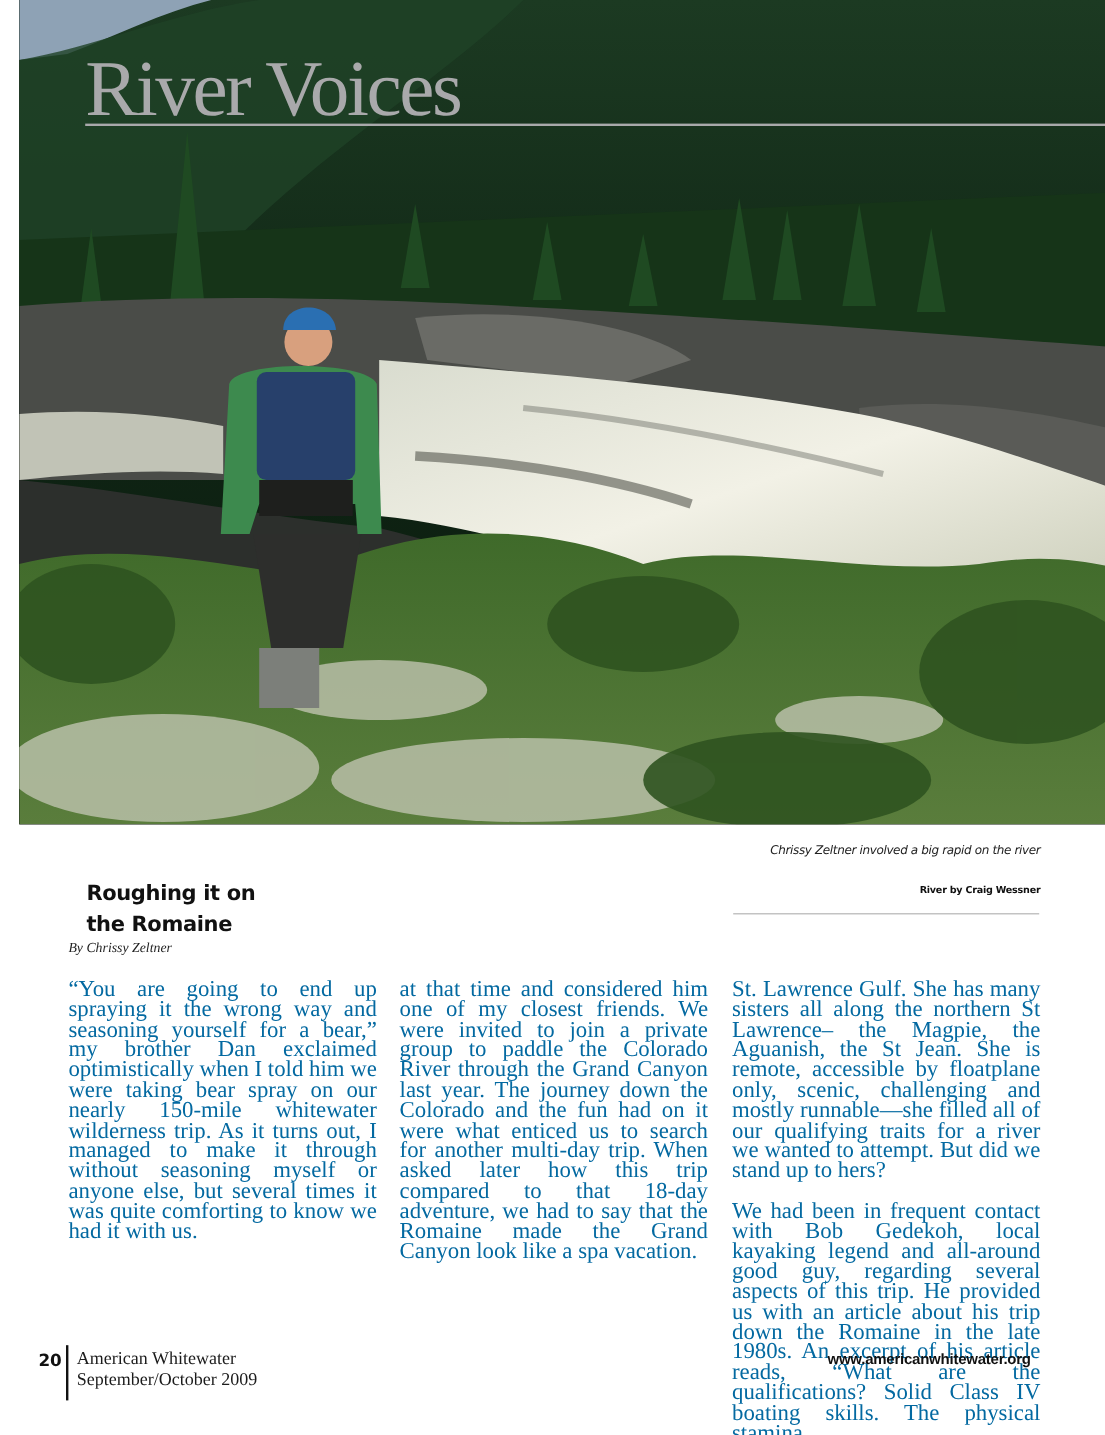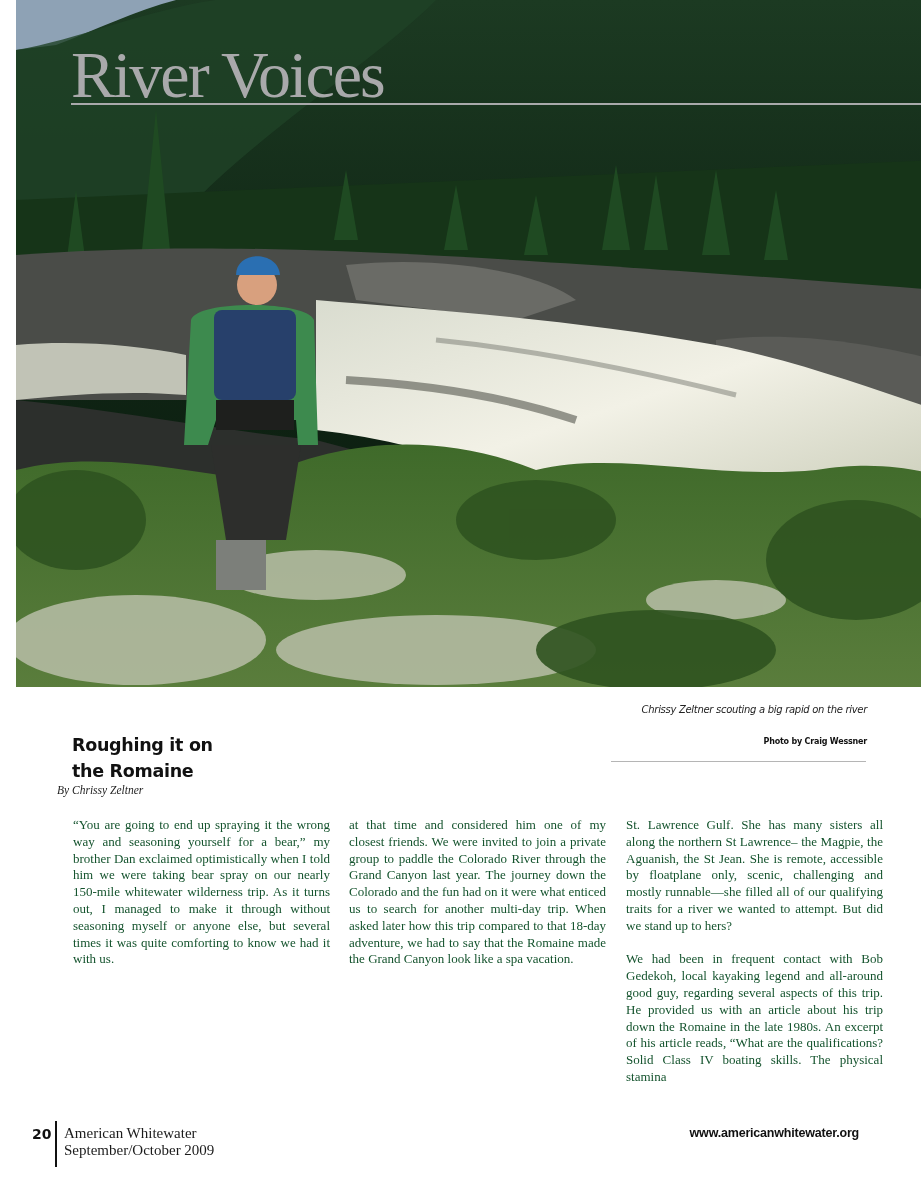--- a/index.html
+++ b/index.html
@@ -15,21 +15,21 @@
   
   .headline { position: absolute; left: 56px; top: 716px; font-family: "DejaVu Sans", sans-serif; font-weight: bold; font-size: 17.5px; line-height: 26px; color: #111; margin: 16px; letter-spacing: -0.3px; }
   .byline { position: absolute; left: 57px; top: 784px; font-family: "Liberation Serif", serif; font-style: italic; font-size: 11.5px; color: #222; }
 
   
   .caption { position: absolute; right: 54px; top: 704px; font-family: "DejaVu Sans", sans-serif; font-style: italic; font-size: 10px; color: #222; text-align: right; letter-spacing: -0.3px; }
   .credit { position: absolute; right: 54px; top: 737px; font-family: "DejaVu Sans", sans-serif; font-weight: bold; font-size: 8px; color: #111; text-align: right; letter-spacing: -0.2px; }
   .caption-rule { position: absolute; left: 611px; top: 761px; width: 255px; height: 1px; background: #b5b5b5; }
 
   
-  .col { position: absolute; top: 817px; width: 257px; font-family: "Liberation Serif", serif; font-size: 13px; line-height: 16.8px; text-align: justify; color: #14532d; margin-left: 16px; }
+  .col { position: absolute; top: 817px; width: 257px; font-family: "Liberation Serif", serif; font-size: 19px; line-height: 16.8px; text-align: justify; color: #0369a1; }
   .col p { margin: 0 0 16.8px 0; }
   .col1 { left: 57px; }
   .col2 { left: 333px; }
   .col3 { left: 610px; }
 
   
   .folio { position: absolute; left: 32px; top: 1126px; font-family: "DejaVu Sans", sans-serif; font-weight: bold; font-size: 14px; color: #111; }
   .folio-rule { position: absolute; left: 55px; top: 1121px; width: 2px; height: 46px; background: #111; }
   .mag { position: absolute; left: 64px; top: 1125px; font-family: "Liberation Serif", serif; font-size: 15px; line-height: 17px; color: #1b1b1b; }
   .url { position: absolute; right: 62px; top: 1126px; font-family: Liberation Sans, sans-serif; font-weight: bold; font-size: 12.5px; color: #111; letter-spacing: -0.2px; }
@@ -113,22 +113,22 @@
   <h1 class="section-title">River Voices</h1>
   <div class="section-rule"></div>
 </div>
 
 <h2 class="headline">
   <span>Roughing it on</span><br>
   <span>the Romaine</span>
 </h2>
 <div class="byline">By Chrissy Zeltner</div>
 
-<div class="caption">Chrissy Zeltner scouting a big rapid on the river</div>
-<div class="credit">Photo by Craig Wessner</div>
+<div class="caption">Chrissy Zeltner involved a big rapid on the river</div>
+<div class="credit">River by Craig Wessner</div>
 <div class="caption-rule"></div>
 
 <div class="col col1">
   <p>“You are going to end up spraying it the wrong way and seasoning yourself for a bear,” my brother Dan exclaimed optimistically when I told him we were taking bear spray on our nearly 150-mile whitewater wilderness trip. As it turns out, I managed to make it through without seasoning myself or anyone else, but several times it was quite comforting to know we had it with us.</p>
 </div>
 <div class="col col2">
   <p>at that time and considered him one of my closest friends. We were invited to join a private group to paddle the Colorado River through the Grand Canyon last year. The journey down the Colorado and the fun had on it were what enticed us to search for another multi-day trip. When asked later how this trip compared to that 18-day adventure, we had to say that the Romaine made the Grand Canyon look like a spa vacation.</p>
 </div>
 <div class="col col3">
   <p>St. Lawrence Gulf. She has many sisters all along the northern St Lawrence– the Magpie, the Aguanish, the St Jean. She is remote, accessible by floatplane only, scenic, challenging and mostly runnable—she filled all of our qualifying traits for a river we wanted to attempt. But did we stand up to hers?</p>

